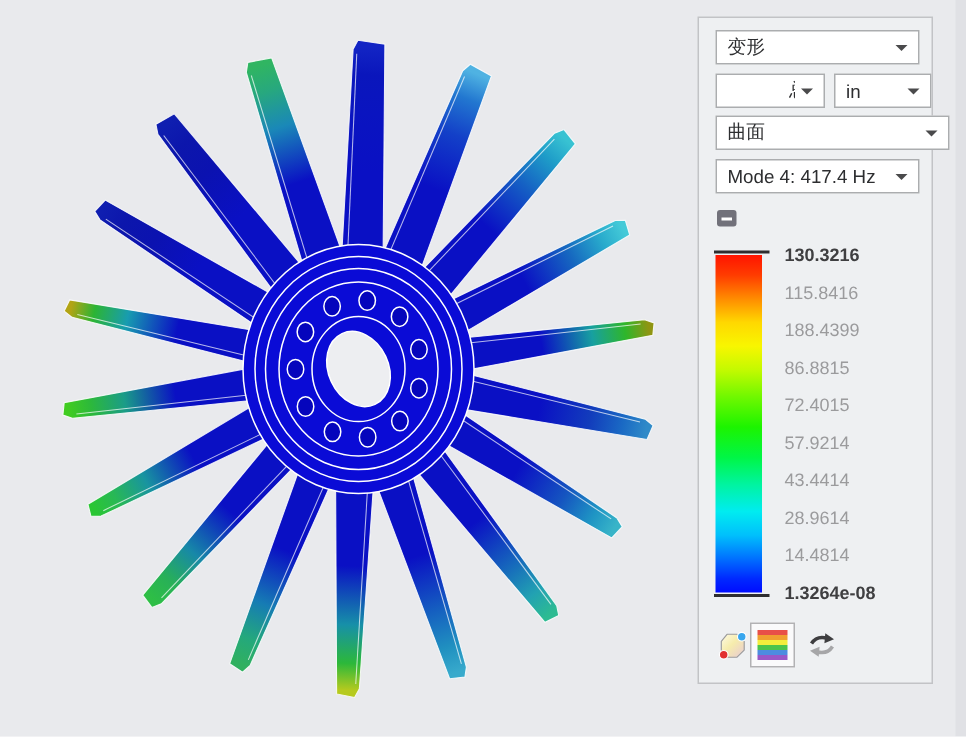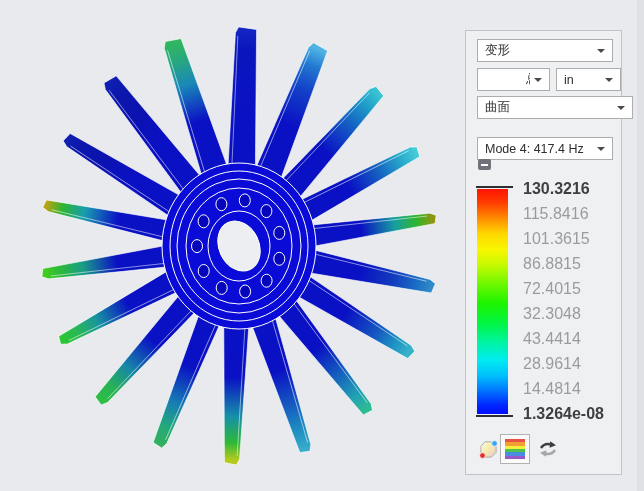--- a/index.html
+++ b/index.html
@@ -1,32 +1,32 @@
 <!DOCTYPE html>
 <html><head>
 <meta charset="utf-8">
 <style>
   html,body{margin:0;padding:0;}
   body{font-family:"Liberation Sans","DejaVu Sans",sans-serif;}
   .screen{position:relative;width:644px;height:491px;background:#e9eaed;overflow:hidden;}
   #fan-svg{position:absolute;left:0;top:0;}
   .right-strip{position:absolute;right:0;top:0;width:7px;height:491px;background:#e0e1e5;}
-  .panel{position:absolute;left:465px;top:30px;width:157px;height:445px;box-sizing:border-box;
+  .panel{position:absolute;left:465px;top:11px;width:157px;height:445px;box-sizing:border-box;
          background:#eef0f2;border:1px solid #c2c3c6;}
   .dd{position:absolute;height:23px;box-sizing:border-box;background:#ffffff;border:1px solid #abadaf;
       display:flex;align-items:center;justify-content:space-between;padding:0 7px;cursor:default;}
   .dd .lbl{font-size:12.5px;color:#2d2e30;white-space:nowrap;overflow:hidden;}
   .arrow{width:0;height:0;border-left:4px solid transparent;border-right:4px solid transparent;
          border-top:4px solid #4a4a4c;flex:0 0 auto;margin-left:4px;}
   .collapse{position:absolute;left:12px;top:128px;width:13px;height:11px;background:#71717a;
             border:none;border-radius:2px;padding:0;display:flex;align-items:center;justify-content:center;}
   .minus-bar{display:block;width:7px;height:2px;background:#ffffff;}
   .legend-line{position:absolute;left:10px;width:37px;height:2px;background:#2e2e30;}
   .legend-bar{position:absolute;left:11px;top:158px;width:31px;height:225px;}
-  .legend-label{position:absolute;left:57px;height:14px;line-height:14px;font-size:16px;color:#9b9b9d;white-space:nowrap;}
+  .legend-label{position:absolute;left:57px;height:14px;line-height:14px;font-size:12px;color:#9b9b9d;white-space:nowrap;}
   .legend-label.end{color:#3f3f41;font-weight:bold;}
   .toolbar-btn{position:absolute;background:transparent;border:none;padding:0;}
   .swatch-frame{left:34px;top:403px;width:30px;height:30px;box-sizing:border-box;border:1px solid #b2b2b4;
                 background:#fafafb;display:flex;align-items:center;justify-content:center;}
   .swatch{width:20px;height:20px;}
 </style>
 </head>
 <body>
 
 <div class="screen">
@@ -272,39 +272,39 @@
     <div class="dd" style="left:90px;top:37px;width:65px;">
       <span class="lbl">in</span>
       <span class="arrow"></span>
     </div>
 
     <div class="dd" style="left:11px;top:65px;width:156px;">
       <span class="lbl">曲面</span>
       <span class="arrow"></span>
     </div>
 
-    <div class="dd" style="left:11px;top:94px;width:136px;margin-top:12px;">
+    <div class="dd" style="left:11px;top:94px;width:136px;">
       <span class="lbl">Mode 4: 417.4 Hz</span>
       <span class="arrow"></span>
     </div>
 
     <button class="collapse">
       <span class="minus-bar"></span>
     </button>
 
     <div class="legend-line" style="top:155px;"></div>
     <div class="legend-bar" id="legend-bar" style="background: linear-gradient(rgb(255, 20, 0) 0%, rgb(255, 60, 0) 6%, rgb(255, 140, 0) 13%, rgb(255, 216, 0) 20%, rgb(248, 246, 0) 27%, rgb(196, 250, 0) 34%, rgb(112, 248, 0) 42%, rgb(28, 244, 0) 51%, rgb(0, 246, 70) 60%, rgb(0, 244, 160) 68%, rgb(0, 236, 240) 76%, rgb(0, 192, 252) 83%, rgb(0, 112, 255) 90%, rgb(0, 40, 255) 96%, rgb(0, 12, 255) 100%);"></div>
     <div class="legend-line" style="top:384px;"></div>
     <div id="legend-labels">
         <div class="legend-label end" style="top: 151px;">130.3216</div>
         <div class="legend-label" style="top: 176px;">115.8416</div>
-        <div class="legend-label" style="top: 201px;">101.3615</div>
+        <div class="legend-label" style="top: 201px;">188.4399</div>
         <div class="legend-label" style="top: 226px; text-align: center;">86.8815</div>
         <div class="legend-label" style="top: 251px;">72.4015</div>
-        <div class="legend-label" style="top: 276px;">32.3048</div>
+        <div class="legend-label" style="top: 276px;">57.9214</div>
         <div class="legend-label" style="top: 301px;">43.4414</div>
         <div class="legend-label" style="top: 326px;">28.9614</div>
         <div class="legend-label" style="top: 351px; text-align: center;">14.4814</div>
         <div class="legend-label end" style="top: 376px;">1.3264e-08</div>
       </div>
 
     <button class="toolbar-btn" style="left:12px;top:408px;width:21px;height:21px;">
       <svg width="21" height="21" viewBox="0 0 22 22">
         <defs>
           <linearGradient id="probeGrad" x1="0" y1="0" x2="1" y2="1">

